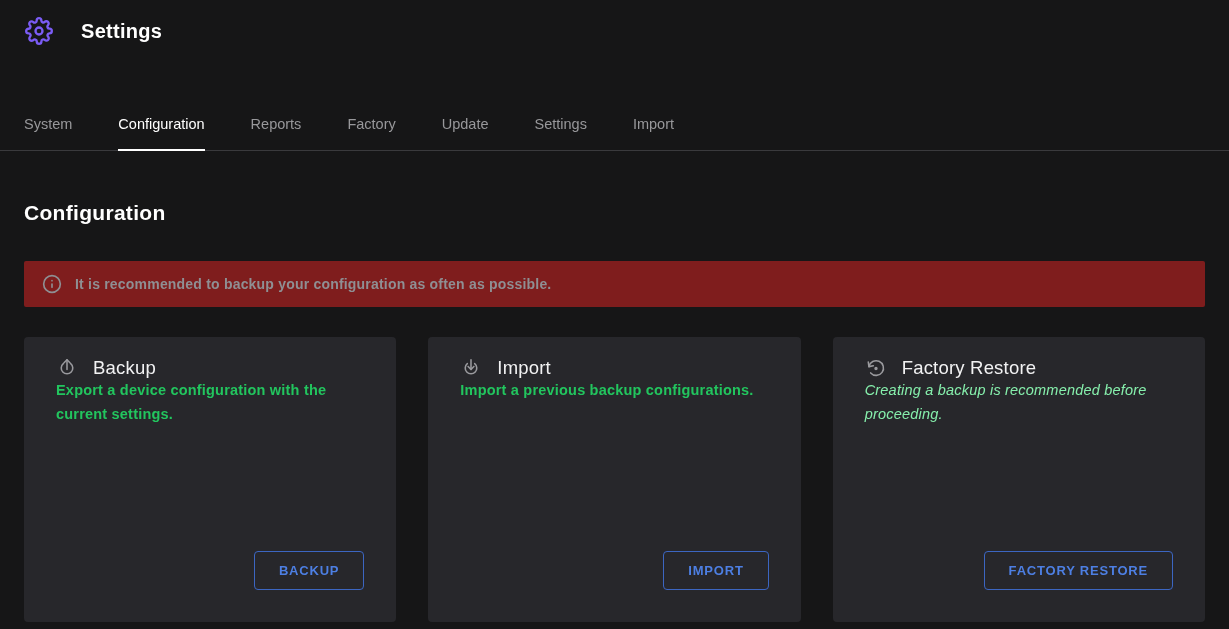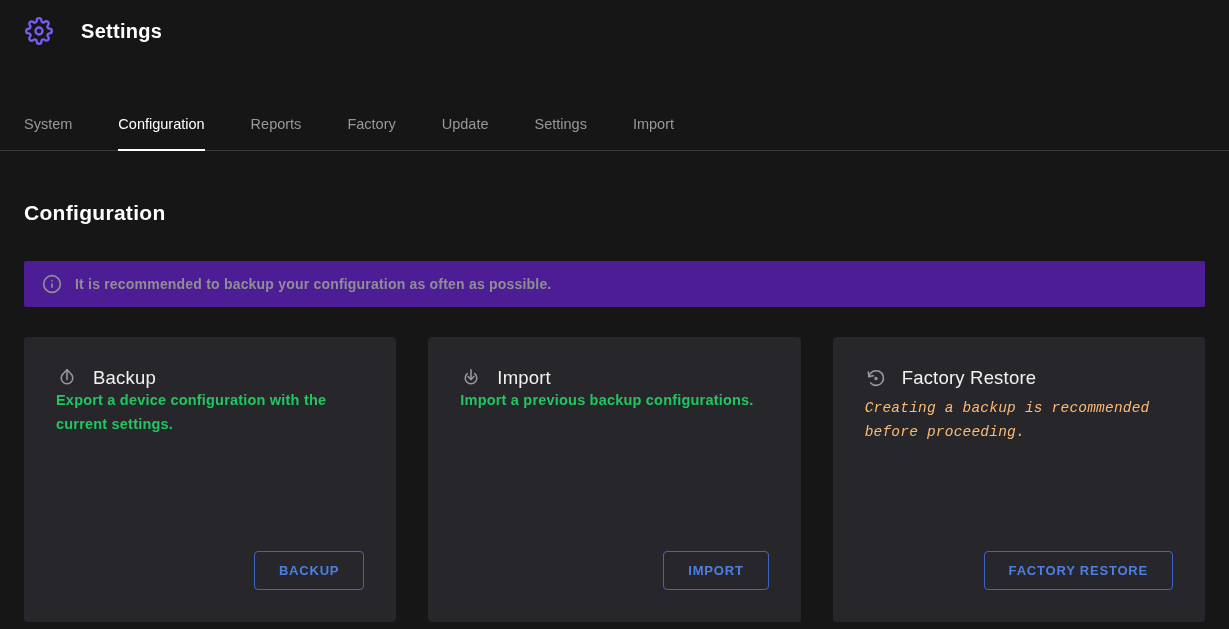--- a/index.html
+++ b/index.html
@@ -49,21 +49,21 @@
   .page-heading {
     margin: 50px 24px 0 24px;
     font-size: 21px;
     font-weight: bold;
     letter-spacing: 0.3px;
   }
 
   
   .info-banner {
     margin: 36px 24px 0 24px;
-    background: #4c1d95;
+    background: #7f1d1d;
     border-radius: 2px;
     padding: 13px 18px;
     display: flex;
     align-items: center;
     gap: 13px;
   }
   .info-banner .banner-text {
     font-size: 14px;
     font-weight: bold;
     color: #8f8f93;
@@ -74,45 +74,44 @@
   .cards {
     margin: 30px 24px 0 24px;
     display: grid;
     grid-template-columns: repeat(3, 1fr);
     gap: 32px;
   }
   .card {
     background: #27272b;
     border-radius: 4px;
     height: 285px;
-    padding: 30px 32px 32px 32px;
+    padding: 20px 32px 32px 32px;
     display: flex;
     flex-direction: column;
   }
   .card-title-row {
     display: flex;
     align-items: center;
     gap: 15px;
   }
   .card-title { font-size: 18.5px; font-weight: normal; color: #f2f2f3; letter-spacing: 0.2px; }
   .card-desc {
     font-size: 14.5px;
     line-height: 1.65;
     color: #22c55e;
     letter-spacing: 0.2px;
     font-weight: bold;
   }
   .card-note {
-    margin-top: 8px;
+    margin-top: 0;
     font-size: 14.5px;
     line-height: 1.65;
     font-style: italic;
-    color: #fdba74;
+    color: #86efac;
     letter-spacing: 0.2px;
-    font-family: Liberation Mono, monospace;
   }
   .card-actions {
     margin-top: auto;
     display: flex;
     justify-content: flex-end;
   }
   .action-btn {
     background: transparent;
     border: 1px solid #3c66c2;
     color: #4d7fe3;

